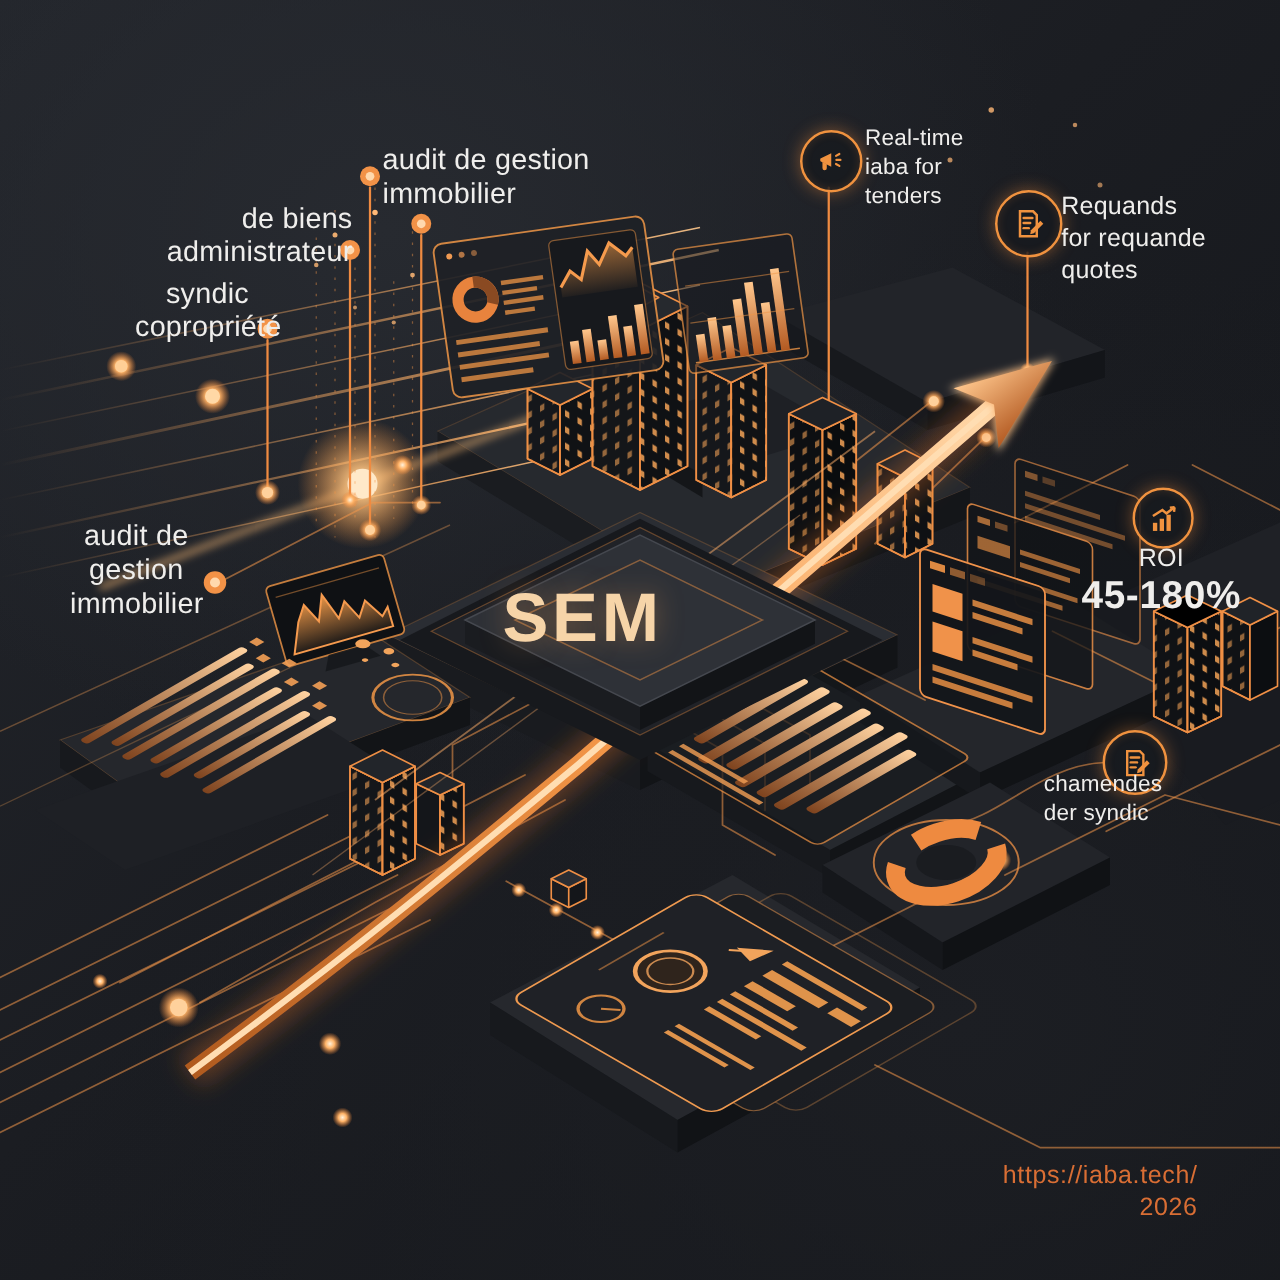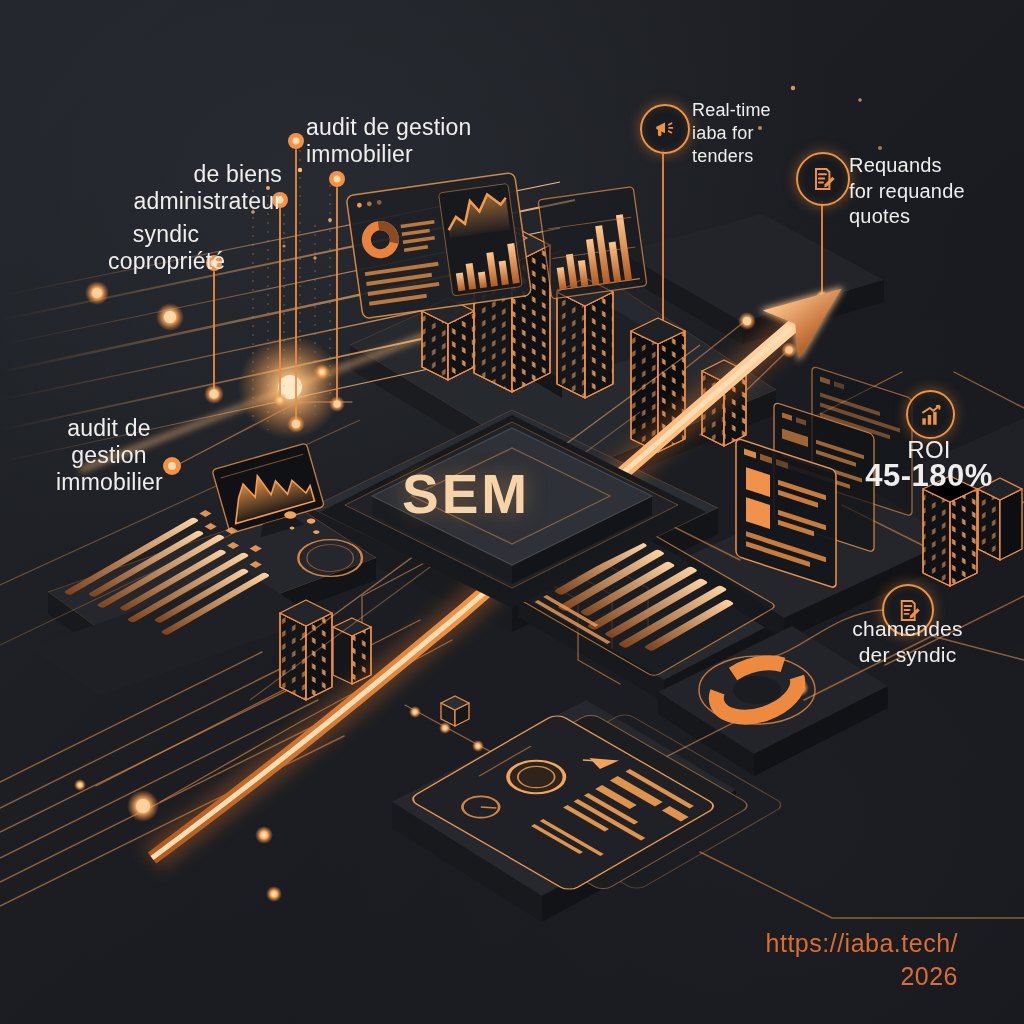--- a/index.html
+++ b/index.html
@@ -13,29 +13,29 @@
   }
   #scene{position:absolute;inset:0;}
   .callout{position:absolute;color:#efeeec;line-height:1.18;letter-spacing:.2px;}
   .callout .ln{display:block;}
   .c-audit-top{left:306px;top:114px;font-size:23px;text-align:left;}
   .c-admin{left:122px;top:161px;width:160px;font-size:23px;text-align:right;}
   .c-syndic{left:92px;top:221px;width:116px;font-size:23px;text-align:center;margin-left:16px;}
   .c-audit-left{left:56px;top:415px;width:106px;font-size:23px;text-align:center;}
   .c-realtime{left:692px;top:99px;font-size:18px;line-height:1.28;}
   .c-requands{left:849px;top:153px;font-size:20px;line-height:1.28;}
-  .c-chamendes{left:835px;top:616px;width:145px;font-size:21px;text-align:center;line-height:1.25;}
-  .c-roi-label{left:878px;top:436px;width:102px;font-size:24px;text-align:center;}
+  .c-chamendes{left:835px;top:616px;width:145px;font-size:18px;line-height:1.25;}
+  .c-roi-label{left:878px;top:436px;width:102px;font-size:20px;text-align:center;}
   .c-roi-value{left:853px;top:458px;width:152px;font-size:31px;font-weight:bold;text-align:center;letter-spacing:.5px;}
   .c-sem{
     left:402px;top:462px;width:220px;text-align:left;
     font-size:55px;font-weight:bold;color:#f6d4a8;letter-spacing:3px;
     text-shadow:0 0 22px rgba(255,168,90,.35);
   }
-  .c-footer{right:66px;top:927px;text-align:right;color:#d96e34;font-size:25px;line-height:1.3;letter-spacing:.5px;}
+  .c-footer{right:66px;top:927px;text-align:right;color:#d96e34;font-size:20px;line-height:1.3;letter-spacing:.5px;}
   .icon-circle{
     position:absolute;border:2.5px solid #f0923f;border-radius:50%;
     background:rgba(24,26,30,.85);
     box-shadow:0 0 14px rgba(240,140,60,.45), inset 0 0 8px rgba(240,140,60,.18);
     display:flex;align-items:center;justify-content:center;
   }
   .ic-megaphone{left:640px;top:104px;width:46px;height:46px;}
   .ic-requands{left:796px;top:152px;width:50px;height:50px;}
   .ic-roi{left:906px;top:390px;width:45px;height:45px;}
   .ic-chamendes{left:882px;top:584px;width:48px;height:48px;}

